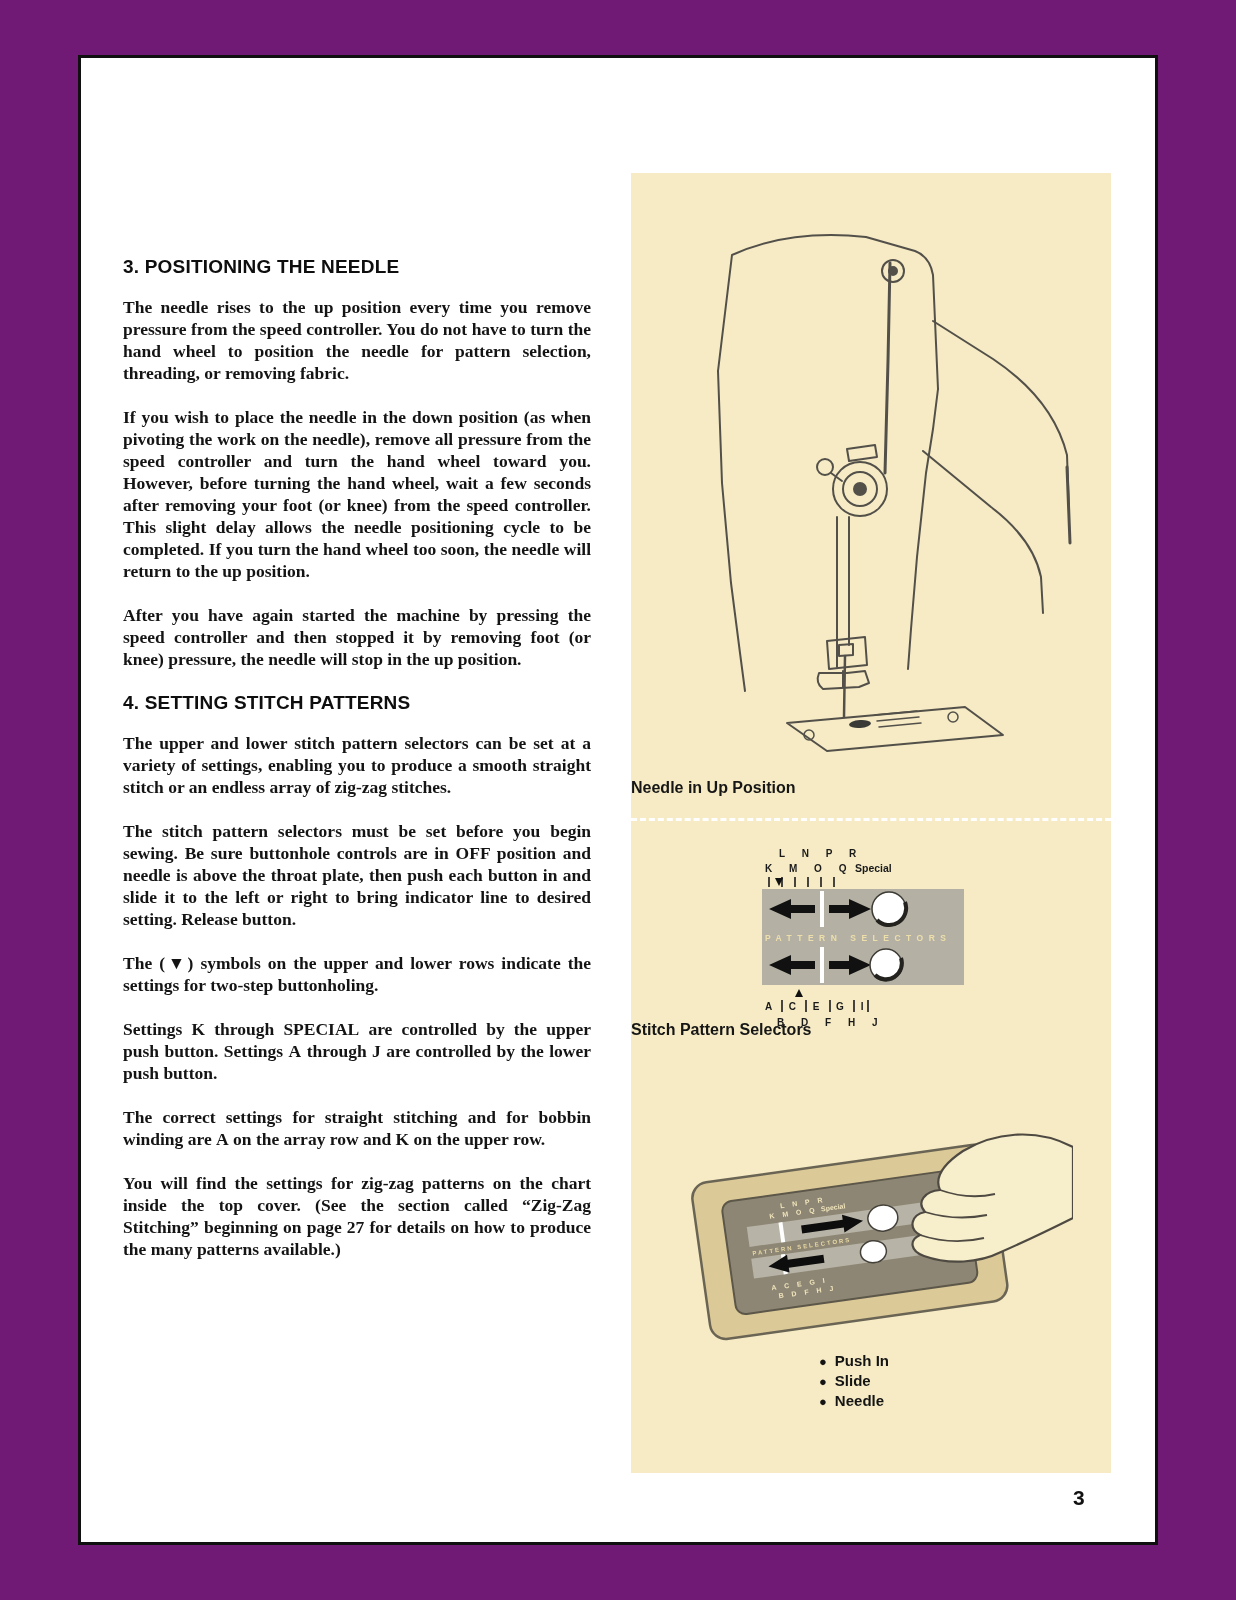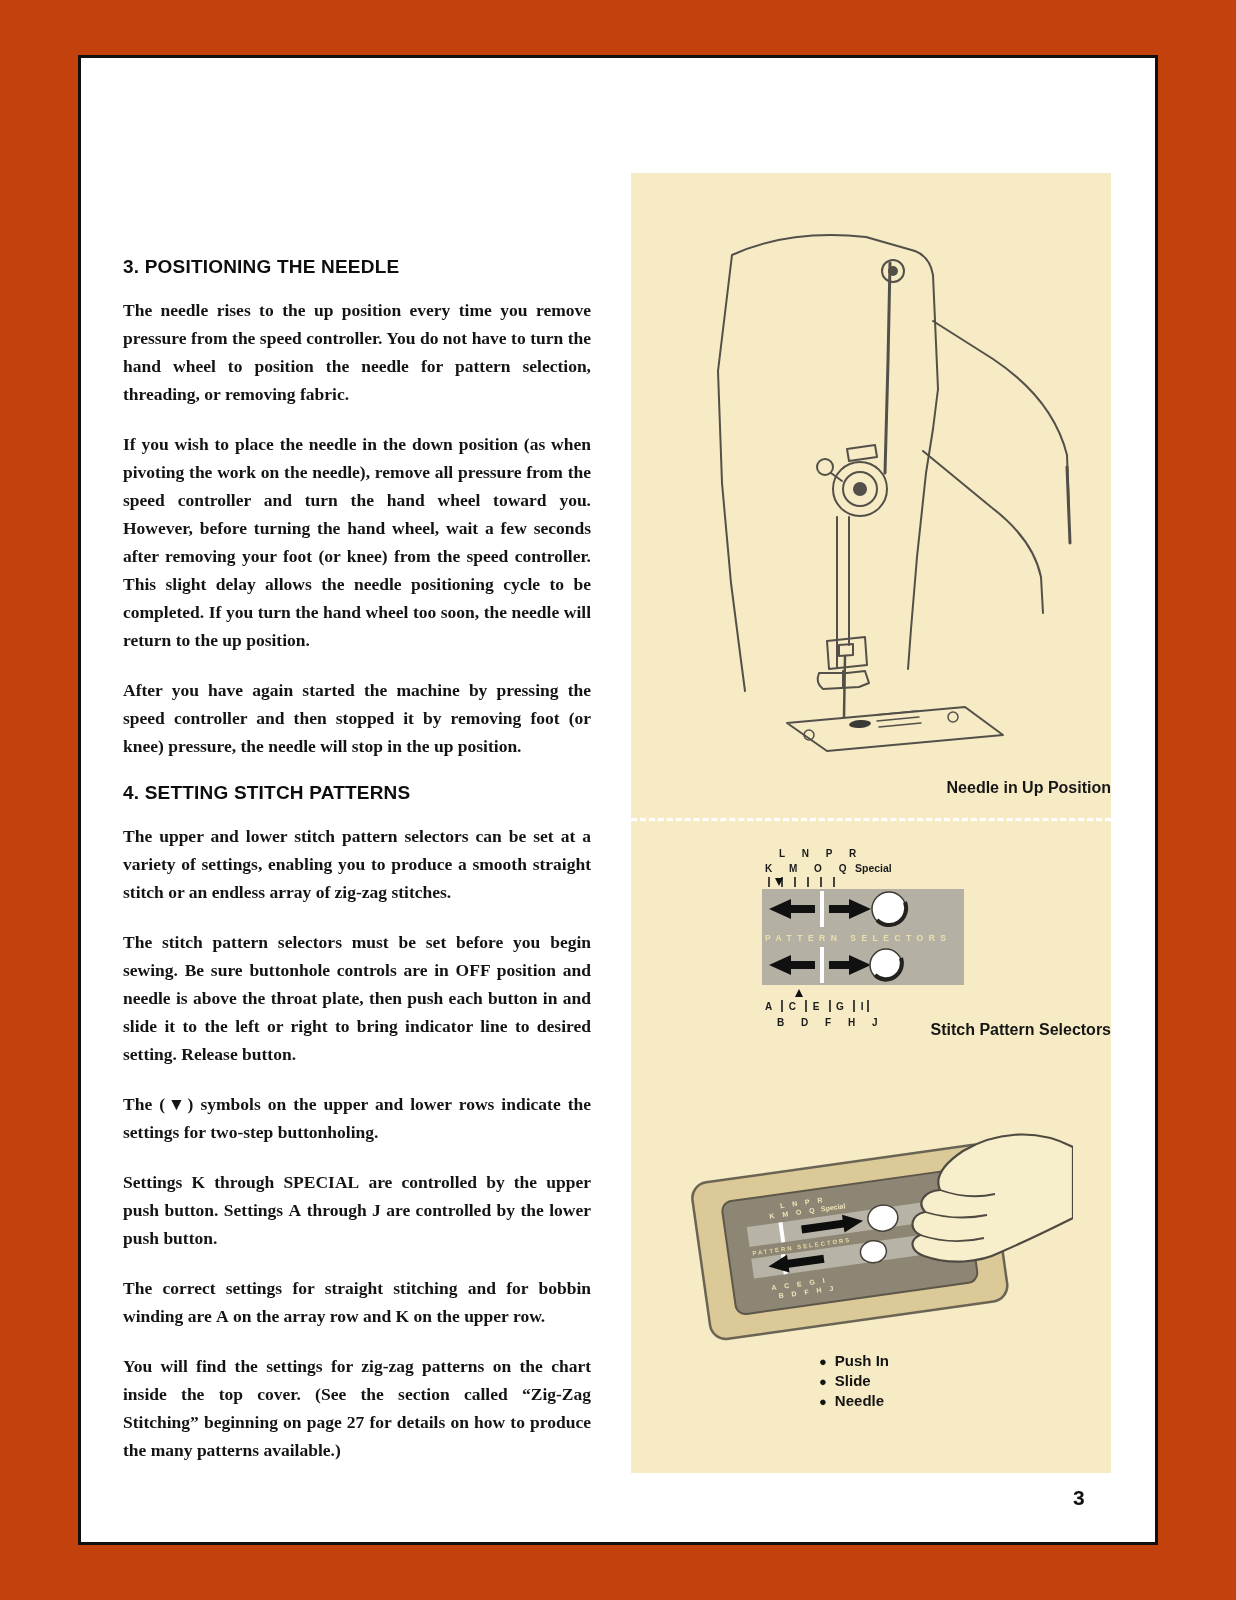--- a/index.html
+++ b/index.html
@@ -1,25 +1,25 @@
 <!DOCTYPE html>
 <html><head>
 <meta charset="utf-8">
 <style>
   html,body{margin:0;padding:0;background:#fff;}
-  .page{position:relative;width:1236px;height:1600px;background:#c2410c;font-family:"Liberation Serif",serif;overflow:hidden;}
+  .page{position:relative;width:1236px;height:1600px;background:#701a75;font-family:"Liberation Serif",serif;overflow:hidden;}
   .frame{position:absolute;left:78px;top:55px;width:1074px;height:1484px;border:3px solid #101010;background:#fff;}
   
   .text-col{position:absolute;left:42px;top:198px;width:468px;color:#141414;}
   .text-col h2{font-family:"Liberation Sans",sans-serif;font-weight:bold;font-size:19px;margin:0 0 18px 0;letter-spacing:.2px;color:#0e0e0e;}
-  .text-col p{font-size:17.5px;line-height:28px;font-weight:bold;text-align:justify;margin:0 0 22px 0;}
+  .text-col p{font-size:17.5px;line-height:22px;font-weight:bold;text-align:justify;margin:0 0 22px 0;}
   .text-col section.second{}
   
   .panel{position:absolute;left:550px;top:115px;width:480px;height:1300px;background:#f6ebc5;}
-  .caption{position:absolute;left:0;width:100%;text-align:right;font-family:"Liberation Sans",sans-serif;font-weight:bold;font-size:16px;color:#161616;}
+  .caption{position:absolute;left:0;width:100%;text-align:left;font-family:"Liberation Sans",sans-serif;font-weight:bold;font-size:16px;color:#161616;}
   .cap-needle{top:606px;}
   .cap-selectors{top:848px;}
   .dashed-sep{position:absolute;left:0;top:645px;width:100%;border-top:3px dashed #ffffff;}
   .machine-svg{position:absolute;left:30px;top:48px;}
   .selector-svg{position:absolute;left:118px;top:668px;}
   .hand-svg{position:absolute;left:22px;top:922px;}
   .steps{position:absolute;left:188px;top:1178px;margin:0;padding:0;list-style:none;font-family:"Liberation Sans",sans-serif;font-weight:bold;font-size:15px;line-height:19px;color:#141414;}
   .steps li{display:flex;gap:8px;align-items:baseline;}
   .steps .dot{font-size:13px;}
   .page-num{position:absolute;left:992px;top:1428px;font-family:"Liberation Sans",sans-serif;font-weight:bold;font-size:21px;color:#111;}

